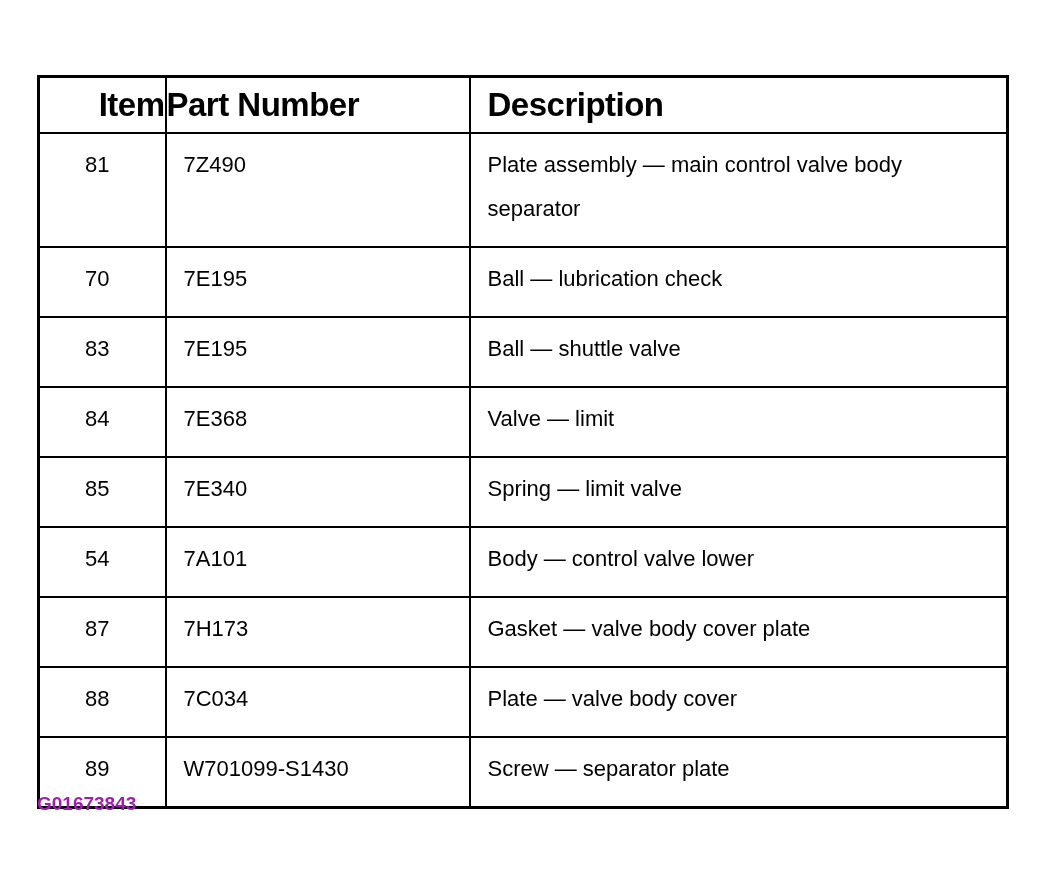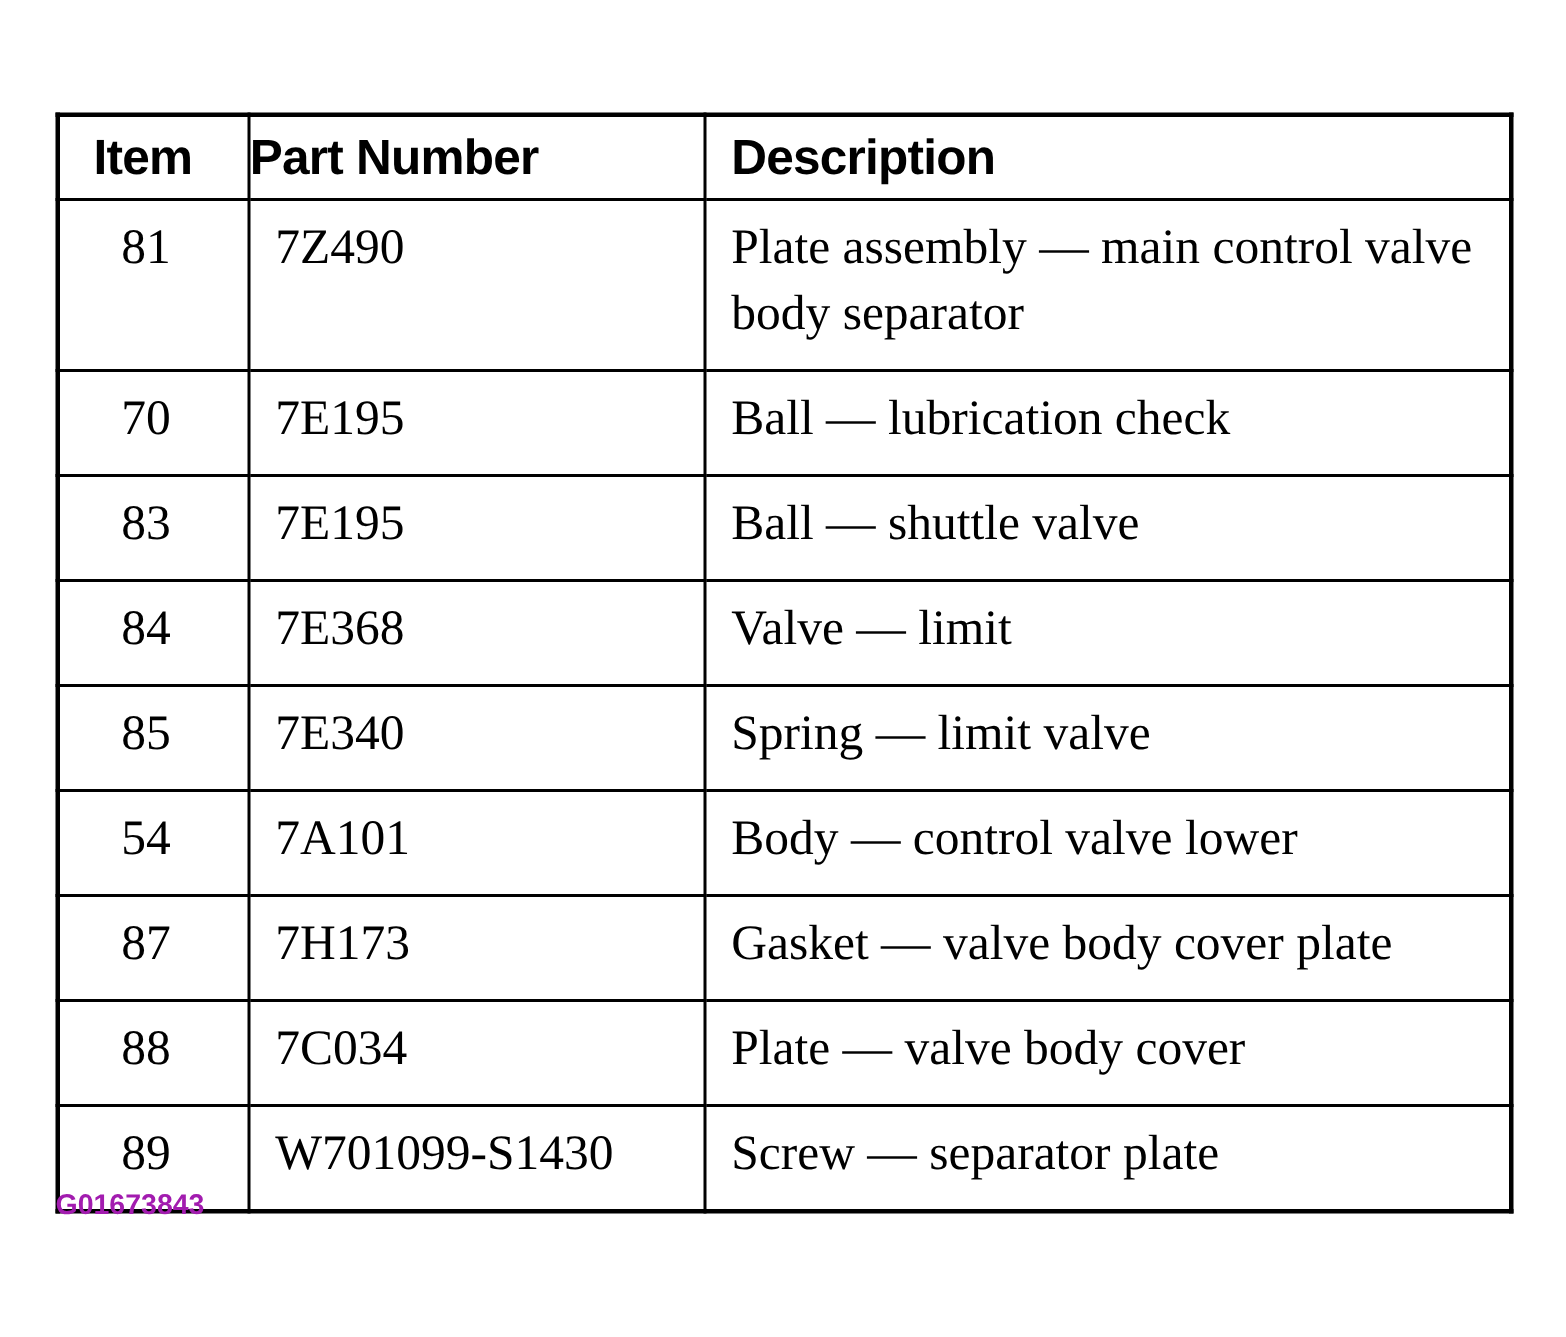--- a/index.html
+++ b/index.html
@@ -36,26 +36,26 @@
     table.parts th {
       font-family: "Liberation Sans", sans-serif;
       font-weight: bold;
       font-size: 33px;
       height: 54px;
       padding: 0 0 0 0;
       text-align: left;
       vertical-align: middle;
       letter-spacing: -0.5px;
     }
-    table.parts th.h-item { text-align: center; padding-right: 14px; }
+    table.parts th.h-item { text-align: right; padding-right: 0; }
     table.parts th.h-part { text-align: left; padding-right: 19px; }
     table.parts th.h-desc { padding-left: 17px; border-radius: 18px; }
     table.parts td {
-      font-family: Liberation Serif, serif;
-      font-size: 33px;
+      font-family: Liberation Sans, sans-serif;
+      font-size: 22px;
       line-height: 44px;
       padding: 9px 0 15px 0;
     }
     table.parts td.item { text-align: center; padding-right: 10px; }
     table.parts td.part { padding-left: 17px; white-space: nowrap; }
     table.parts td.desc { padding-left: 17px; padding-right: 10px; }
     .figure-id {
       position: absolute;
       left: 37px;
       top: 793px;

